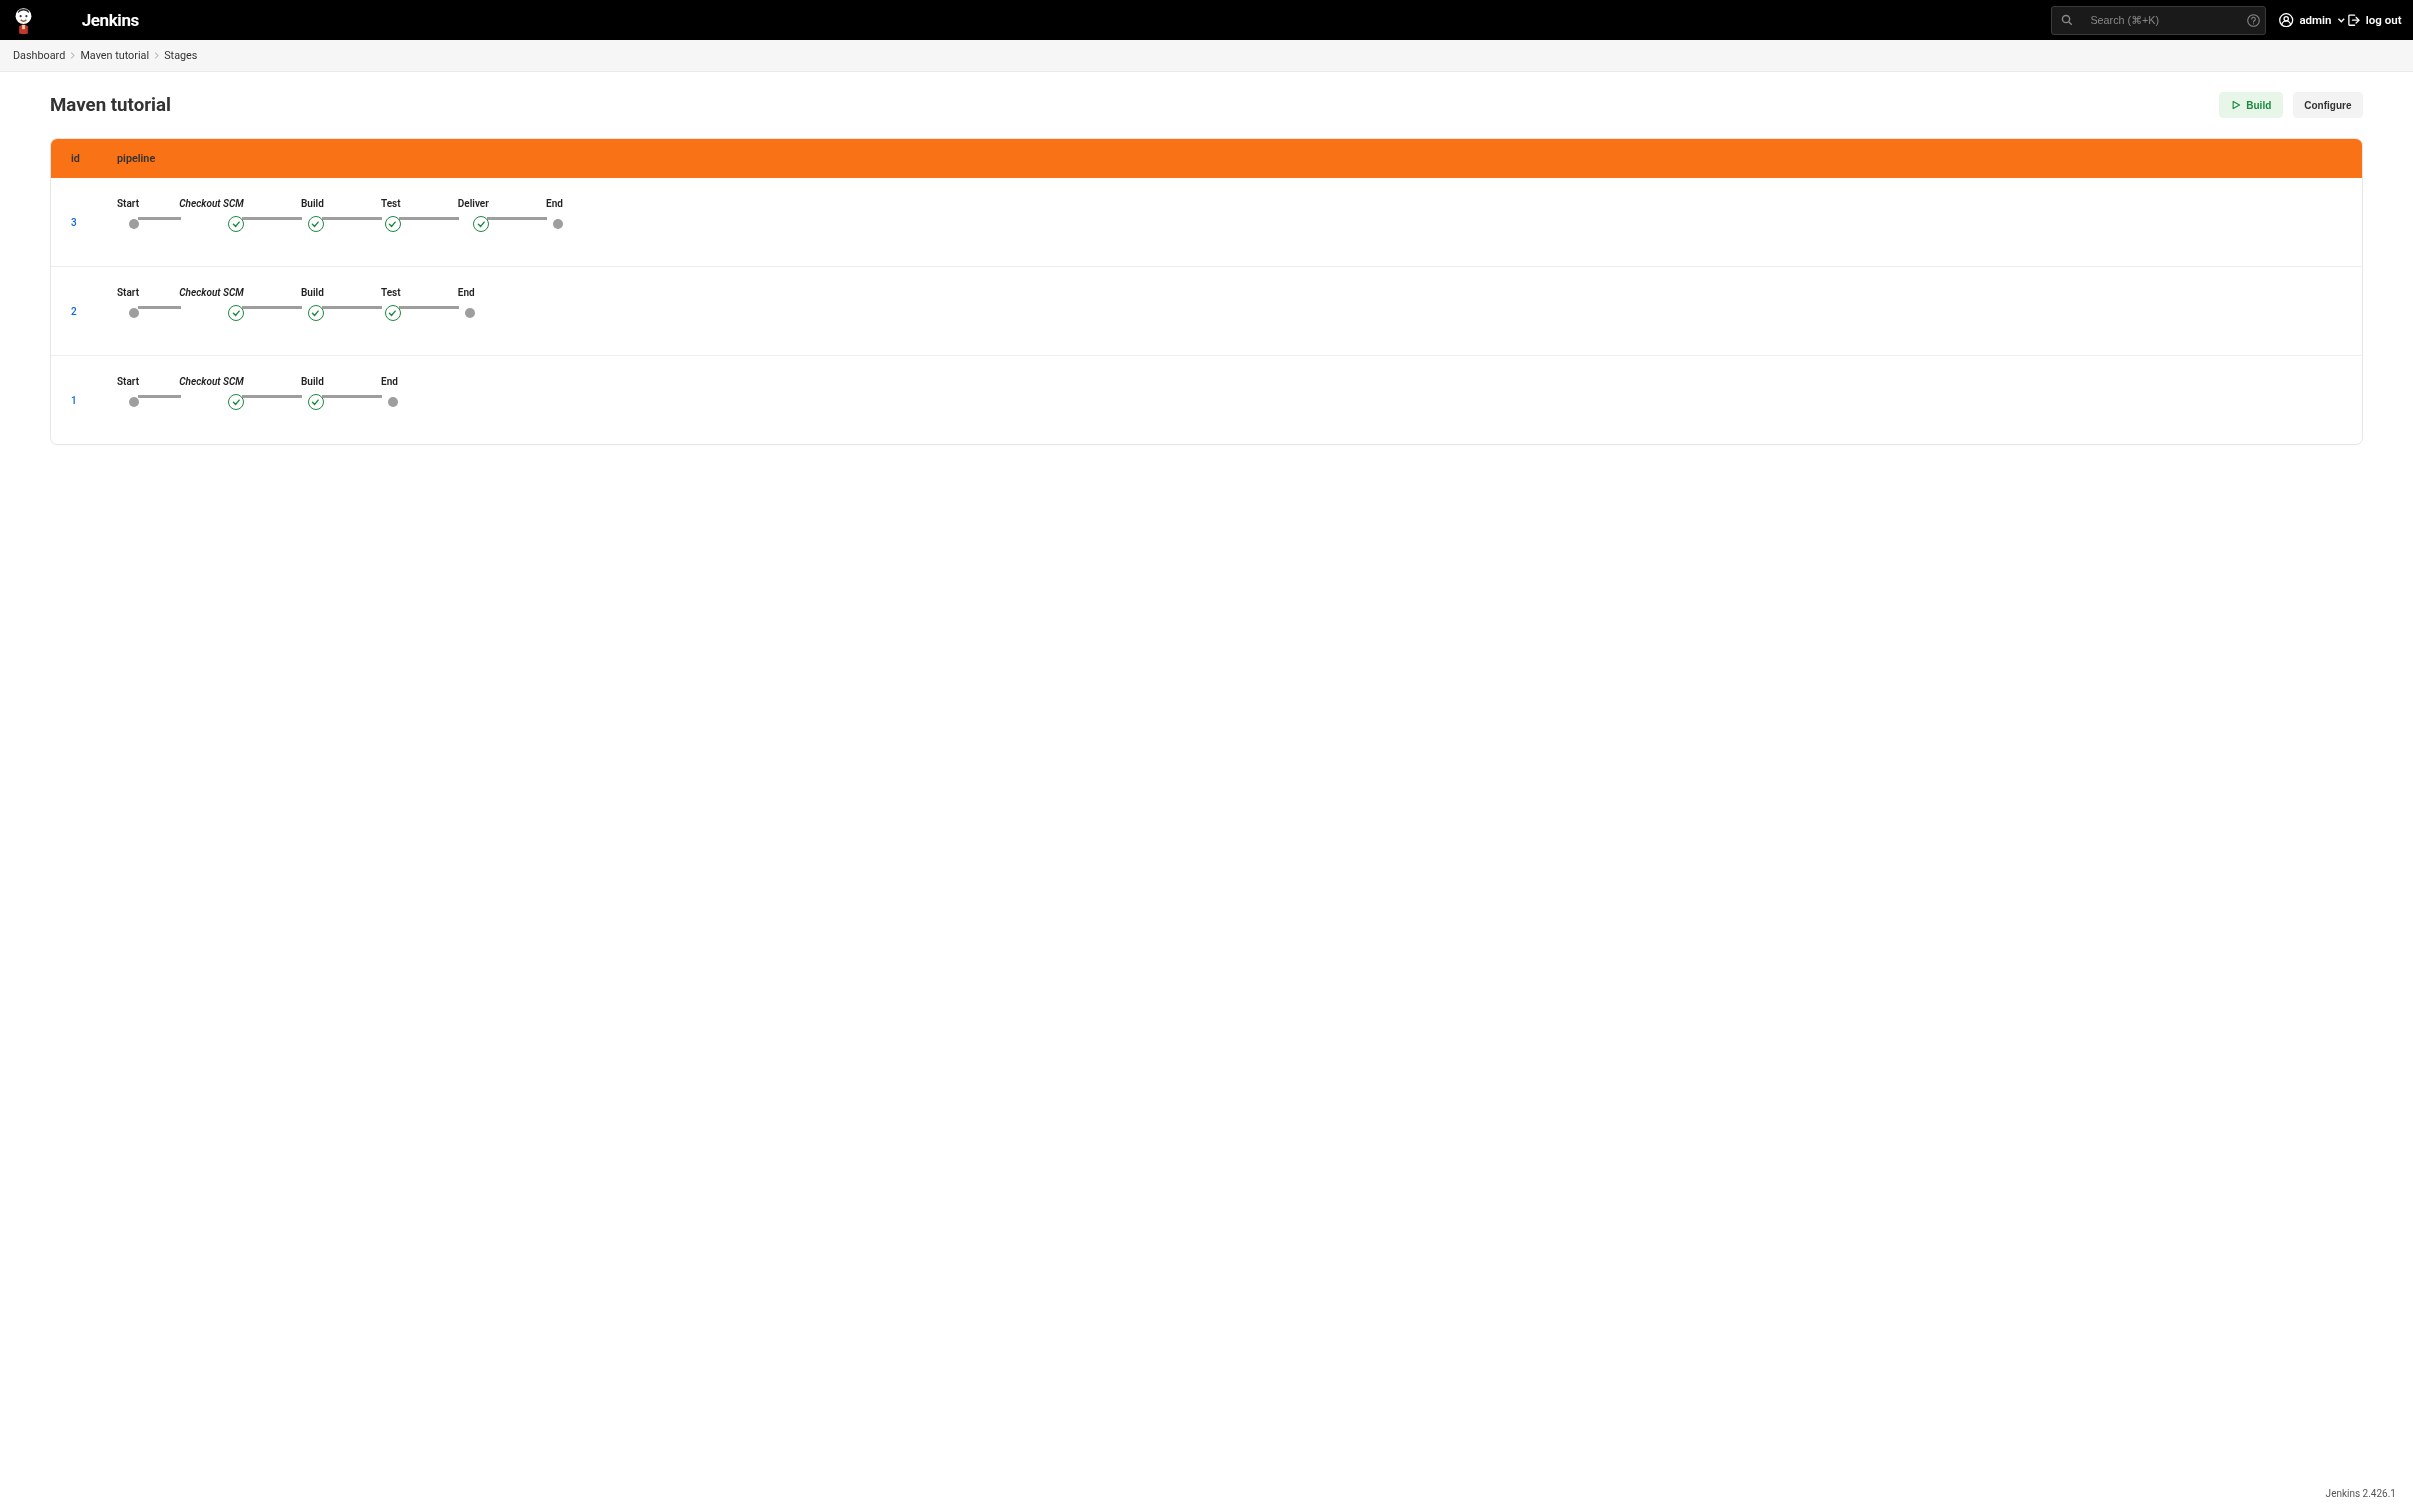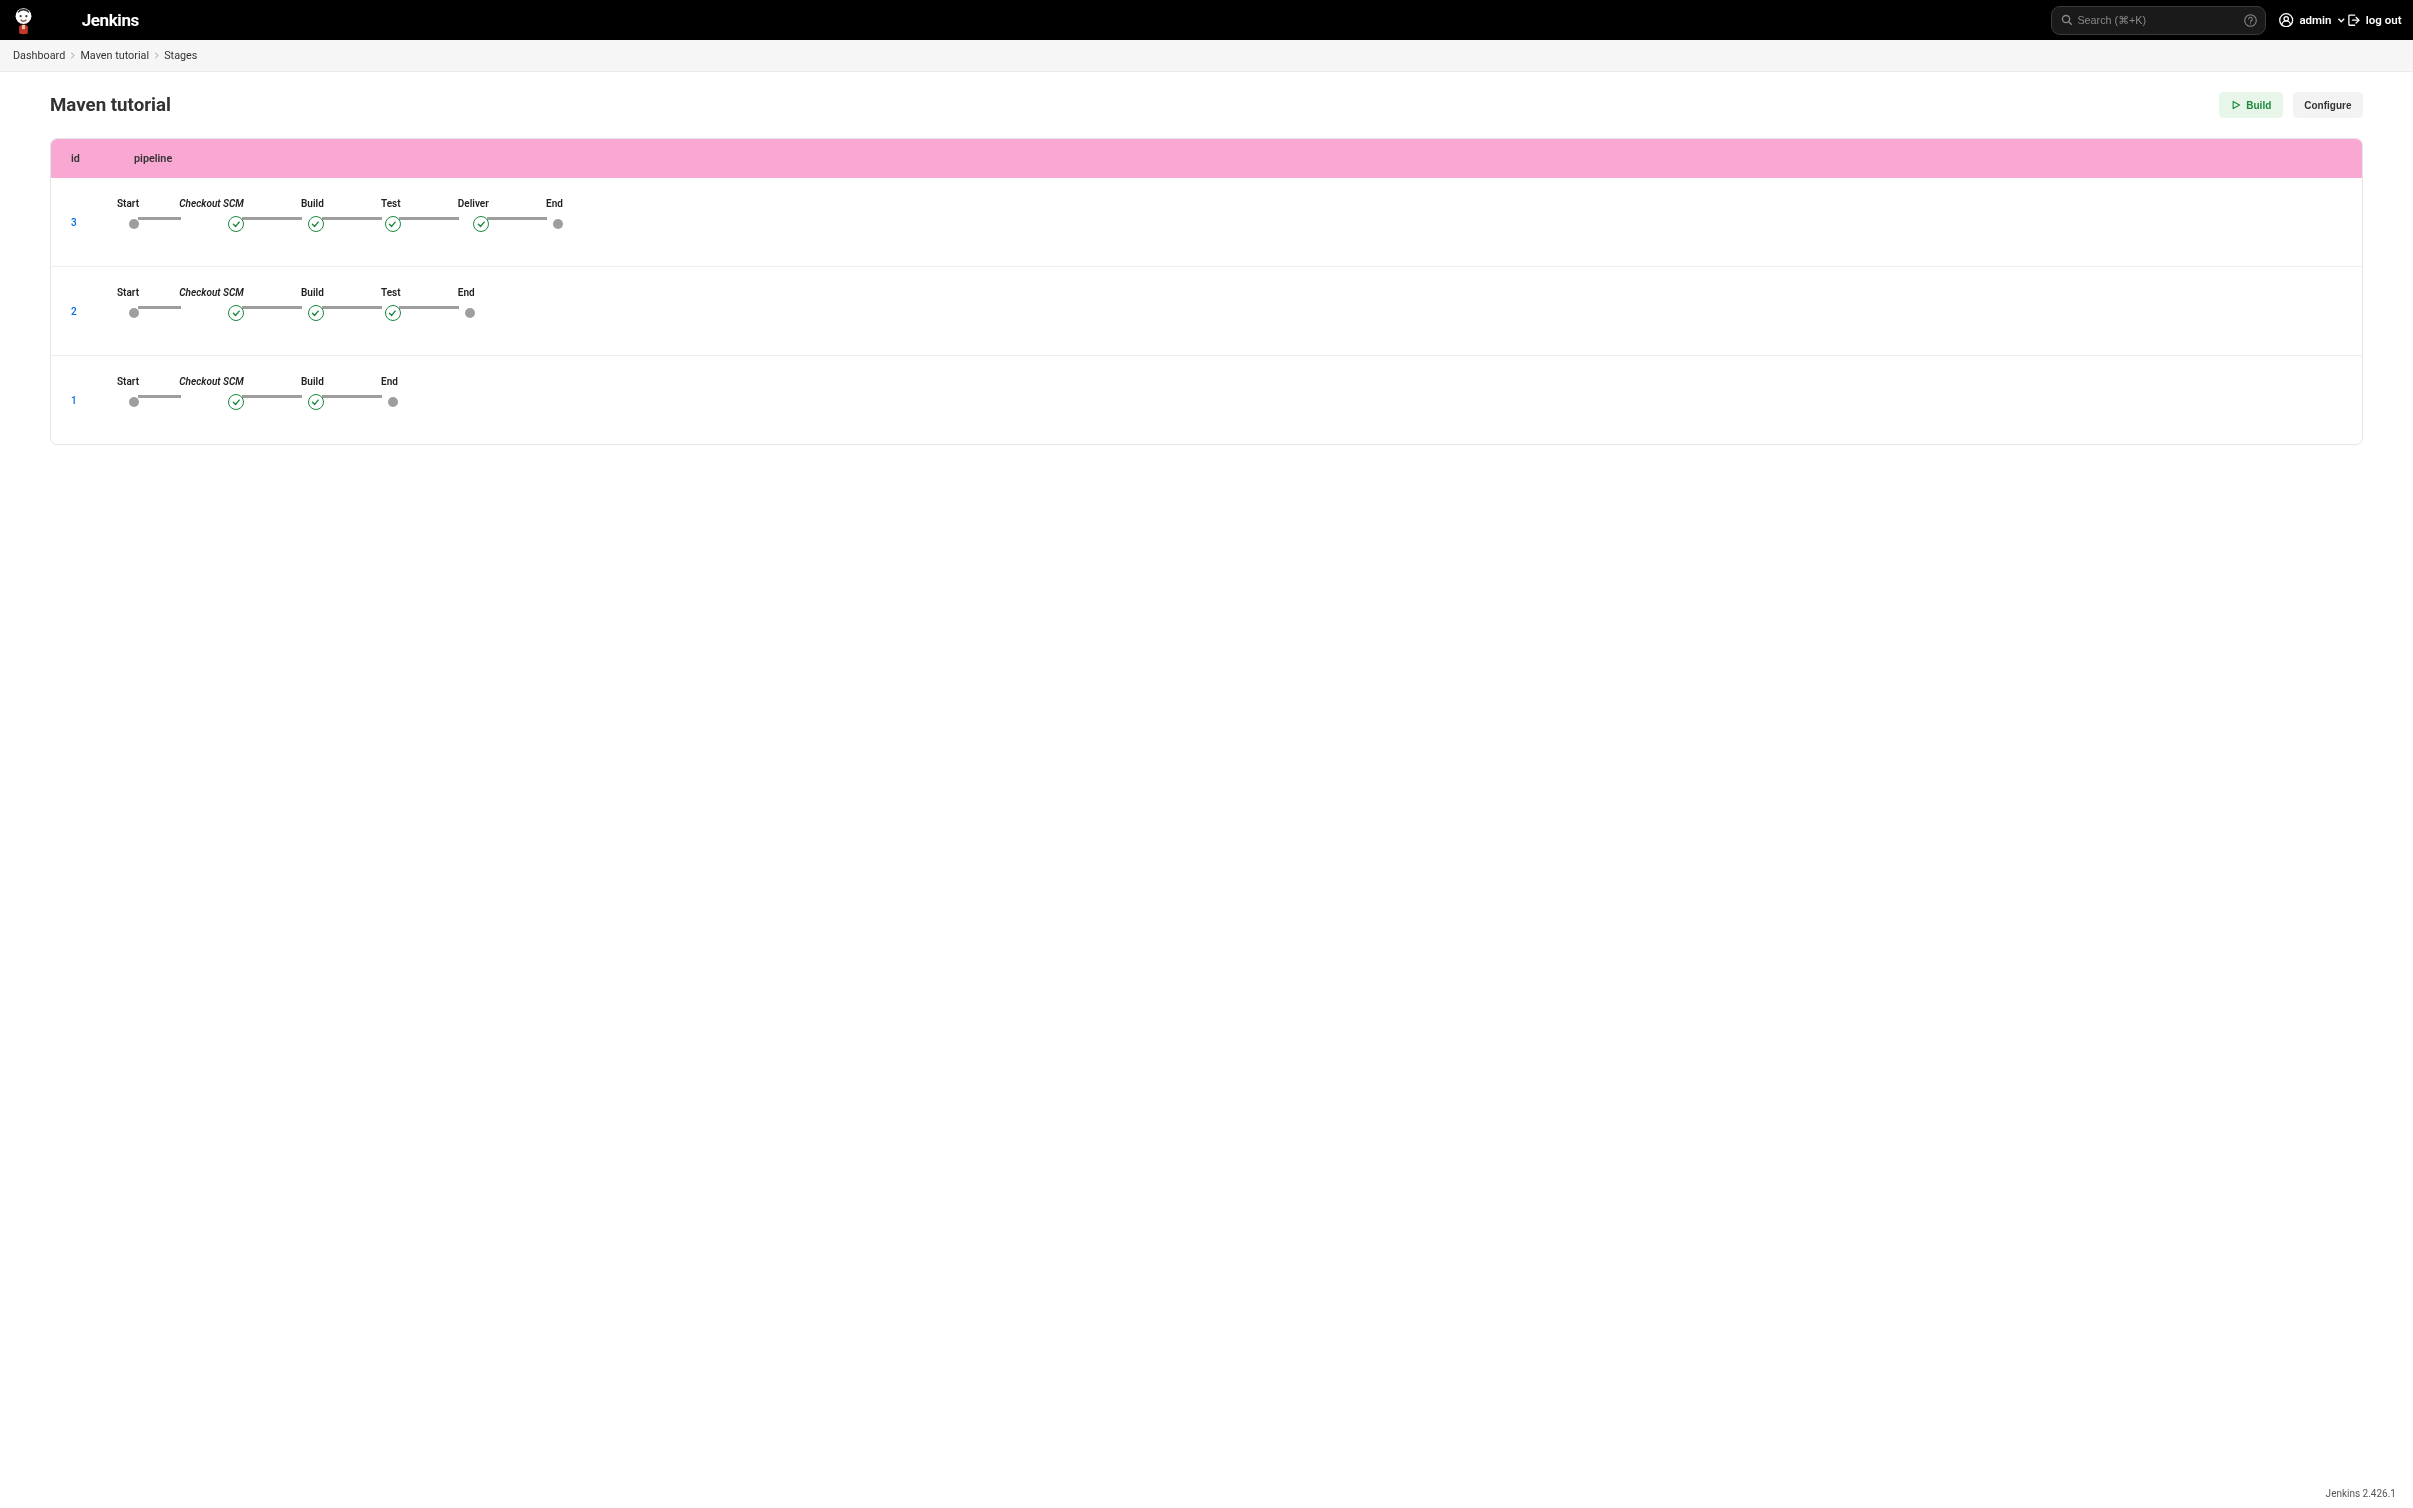--- a/index.html
+++ b/index.html
@@ -35,27 +35,27 @@
     .logo-text {
       font-size: 17px;
       font-weight: 700;
       letter-spacing: -0.4px;
       margin-left: 40px;
     }
     .header-spacer { flex: 1; }
     .search-wrap {
       background: #1a1a1a;
       border: 0.7px solid #3a3a3a;
-      border-radius: 9px;
+      border-radius: 3px;
       height: 29px;
       width: 215px;
       display: flex;
       align-items: center;
       padding: 0 8.6px;
-      gap: 5px;
+      gap: 18px;
     }
     .search-input {
       flex: 1;
       background: transparent;
       border: none;
       outline: none;
       color: #fff;
       font-size: 10.8px;
     }
     .search-input::placeholder { color: #888; }
@@ -137,27 +137,26 @@
 
     
     .pipeline-card {
       background: #fff;
       border: 0.7px solid #e6e6e6;
       border-radius: 7.2px;
       overflow: hidden;
       box-shadow: 0 0.7px 1.4px rgba(0,0,0,0.02);
     }
     .card-head {
-      background: #f9a8d4;
+      background: #f97316;
       display: flex;
       padding: 13px 20px;
       font-weight: 600;
       font-size: 10.8px;
       color: #333;
-      gap: 17px;
     }
     .col-id { width: 46px; }
     .col-pipeline { flex: 1; }
 
     .run-row {
       display: flex;
       padding: 17px 20px 34px;
       border-top: 0.7px solid #eee;
       align-items: flex-start;
     }

